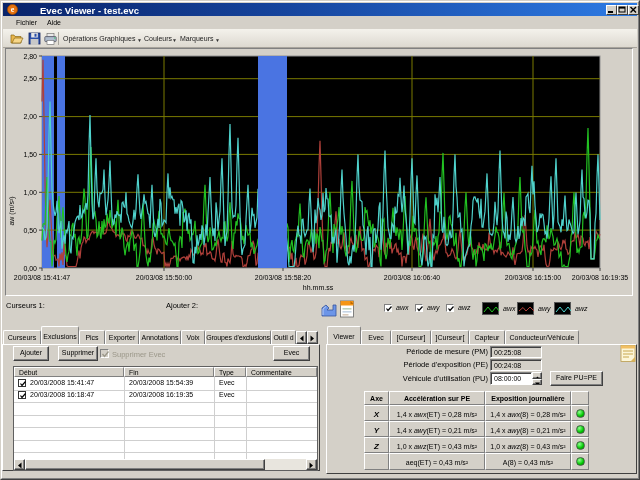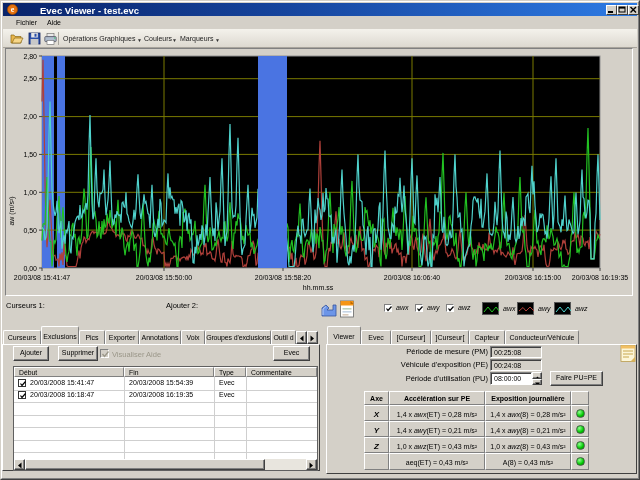--- a/index.html
+++ b/index.html
@@ -245,21 +245,21 @@
       <path d="M0.5 0.5 L4 3.5 L0.5 6.5 Z" fill="#000"></path>
     </svg></div>
 <div class="abs page" style="left:2px;top:344px;width:318px;height:127px"></div>
 <div class="btn" style="left:13px;top:346px;width:36px;height:15px">Ajouter</div>
 <div class="btn" style="left:58px;top:346px;width:40px;height:15px">Supprimer</div>
 <div class="chk" style="left:100px;top:349px;background:#D4D0C8">
   <svg width="9" height="9">
       <path d="M1.5 4 L3.5 6.5 L7.5 1.5" fill="none" stroke="#9B9789" stroke-width="1.3"></path>
     </svg>
 </div>
-<div class="abs lbl" style="left:112px;top:350px;color:#9B9789">Visualiser Aide</div>
+<div class="abs lbl" style="left:112px;top:350px;color:#9B9789">Supprimer Evec</div>
 <div class="btn" style="left:273px;top:346px;width:37px;height:15px">Evec</div>
 
 <div class="abs" style="left:13px;top:366px;width:305px;height:105px;background:#fff;border:1px solid #606060">
   <div style="position:absolute;left:0;top:22.5px;width:303px;height:1px;background:#CFCFCF"></div>
 <div style="position:absolute;left:0;top:35px;width:303px;height:1px;background:#CFCFCF"></div>
 <div style="position:absolute;left:0;top:47.5px;width:303px;height:1px;background:#CFCFCF"></div>
 <div style="position:absolute;left:0;top:60px;width:303px;height:1px;background:#CFCFCF"></div>
 <div style="position:absolute;left:0;top:72.5px;width:303px;height:1px;background:#CFCFCF"></div>
 <div style="position:absolute;left:0;top:85px;width:303px;height:1px;background:#CFCFCF"></div>
 <div style="position:absolute;left:110px;top:0;width:1px;height:92px;background:#CFCFCF"></div>
@@ -298,23 +298,23 @@
 
 <div class="tab tabact" style="left:327px;width:34px">Viewer</div>
 <div class="tab" style="left:361px;width:30px">Evec</div>
 <div class="tab" style="left:391px;width:40px">[Curseur]</div>
 <div class="tab" style="left:431px;width:38px">]Curseur[</div>
 <div class="tab" style="left:469px;width:36px">Capteur</div>
 <div class="tab" style="left:505px;width:74px">Conducteur/Véhicule</div>
 <div class="abs page" style="left:326px;top:344px;width:311px;height:130px"></div>
 <div class="abs lbl" style="right:152px;top:347px">Période de mesure (PM)</div>
 <div class="field" style="left:490px;top:346px;width:52px;height:12px">00:25:08</div>
-<div class="abs lbl" style="right:152px;top:360px">Véhicule d'exposition (PE)</div>
+<div class="abs lbl" style="right:152px;top:360px">Période d'exposition (PE)</div>
 <div class="field" style="left:490px;top:359px;width:52px;height:12px">00:24:08</div>
-<div class="abs lbl" style="right:152px;top:374px">Période d'utilisation (PU)</div>
+<div class="abs lbl" style="right:152px;top:374px">Véhicule d'utilisation (PU)</div>
 <div class="field fieldw" style="left:490px;top:372px;width:42px;height:13px">08:00:00</div>
 <div class="btn" style="left:532px;top:372px;width:10px;height:7px;padding-top:1px"><svg width="7" height="4">
       <path d="M3.5 0.5 L6 3.5 L1 3.5 Z" fill="#000"></path>
     </svg></div>
 <div class="btn" style="left:532px;top:379px;width:10px;height:6px;padding-top:0"><svg width="7" height="4">
       <path d="M1 0.5 L6 0.5 L3.5 3.5 Z" fill="#000"></path>
     </svg></div>
 <div class="btn" style="left:550px;top:371px;width:53px;height:15px">Faire PU=PE</div>
 <svg class="abs" style="left:620px;top:344px" width="17" height="19" viewBox="0 0 17 19">
   <rect x="1" y="1.5" width="14" height="16" fill="#FCF6D8" stroke="#B99B4E" stroke-width="0.8"></rect>

